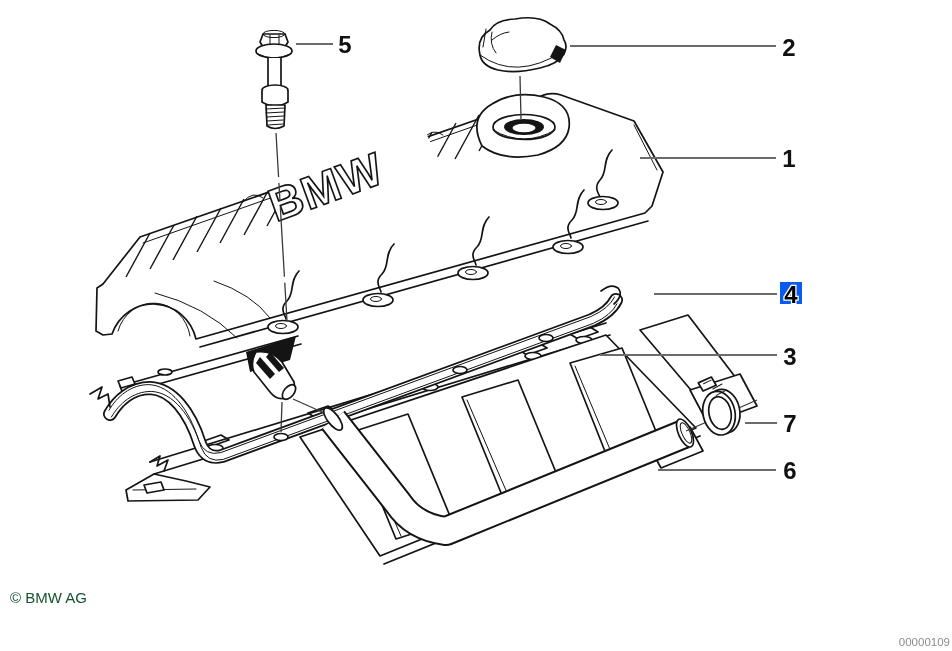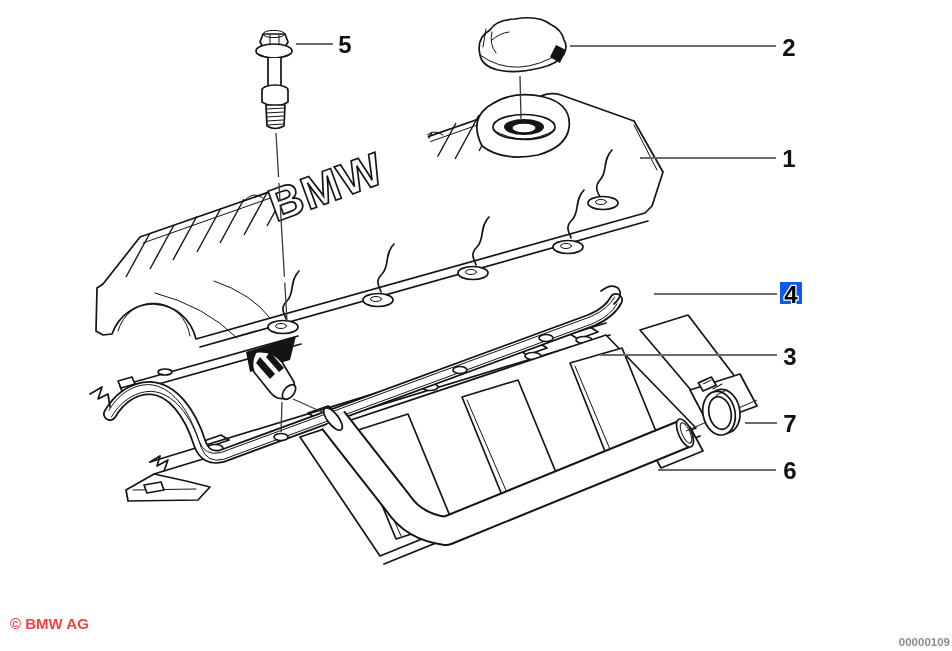--- a/index.html
+++ b/index.html
@@ -10,22 +10,22 @@
   .artthin{stroke:#141414;fill:none;stroke-width:1;stroke-linecap:round;stroke-linejoin:round;}
   .artfill{stroke:#141414;fill:#ffffff;stroke-width:1.7;stroke-linejoin:round;}
   .dark{fill:#141414;stroke:none;}
   .axis{stroke:#3a3a3a;fill:none;stroke-width:1.3;}
   .leader{stroke:#6b6b6b;fill:none;stroke-width:2;}
   .callout{font-family:"Liberation Sans","DejaVu Sans",sans-serif;font-size:24px;font-weight:bold;
            fill:#111111;}
   .callout-hl{paint-order:stroke;stroke:#ffffff;stroke-width:2.5px;fill:#000000;}
   .emboss{font-family:"Liberation Sans","DejaVu Sans",sans-serif;font-size:46px;font-weight:bold;
           fill:#ffffff;stroke:#141414;stroke-width:1.7px;letter-spacing:1px;}
-  .footer-copy{position:absolute;left:10px;top:615px;font-size:15px;font-weight:700;color:#ef4444;}
-  .footer-code{position:absolute;right:2px;top:636px;font-size:11.5px;color:#8c8c8c;font-weight:bold;}
+  .footer-copy{position:absolute;left:10px;top:589px;font-size:15px;font-weight:400;color:#14532d;}
+  .footer-code{position:absolute;right:2px;top:636px;font-size:11.5px;color:#8c8c8c;}
 </style>
 </head>
 <body>
 
 <div class="stage">
 <svg width="952" height="651" viewBox="0 0 952 651">
 
   <g>
     <path class="artfill" d="M 140,237 L 536,99 Q 548,91 561,95 L 634,121 L 663,172 L 652,206 L 645,213
                              L 196,339 A 44 46 0 0 0 112,334 L 103,335 L 96,331 L 97,288 L 103,284 Z"></path>

